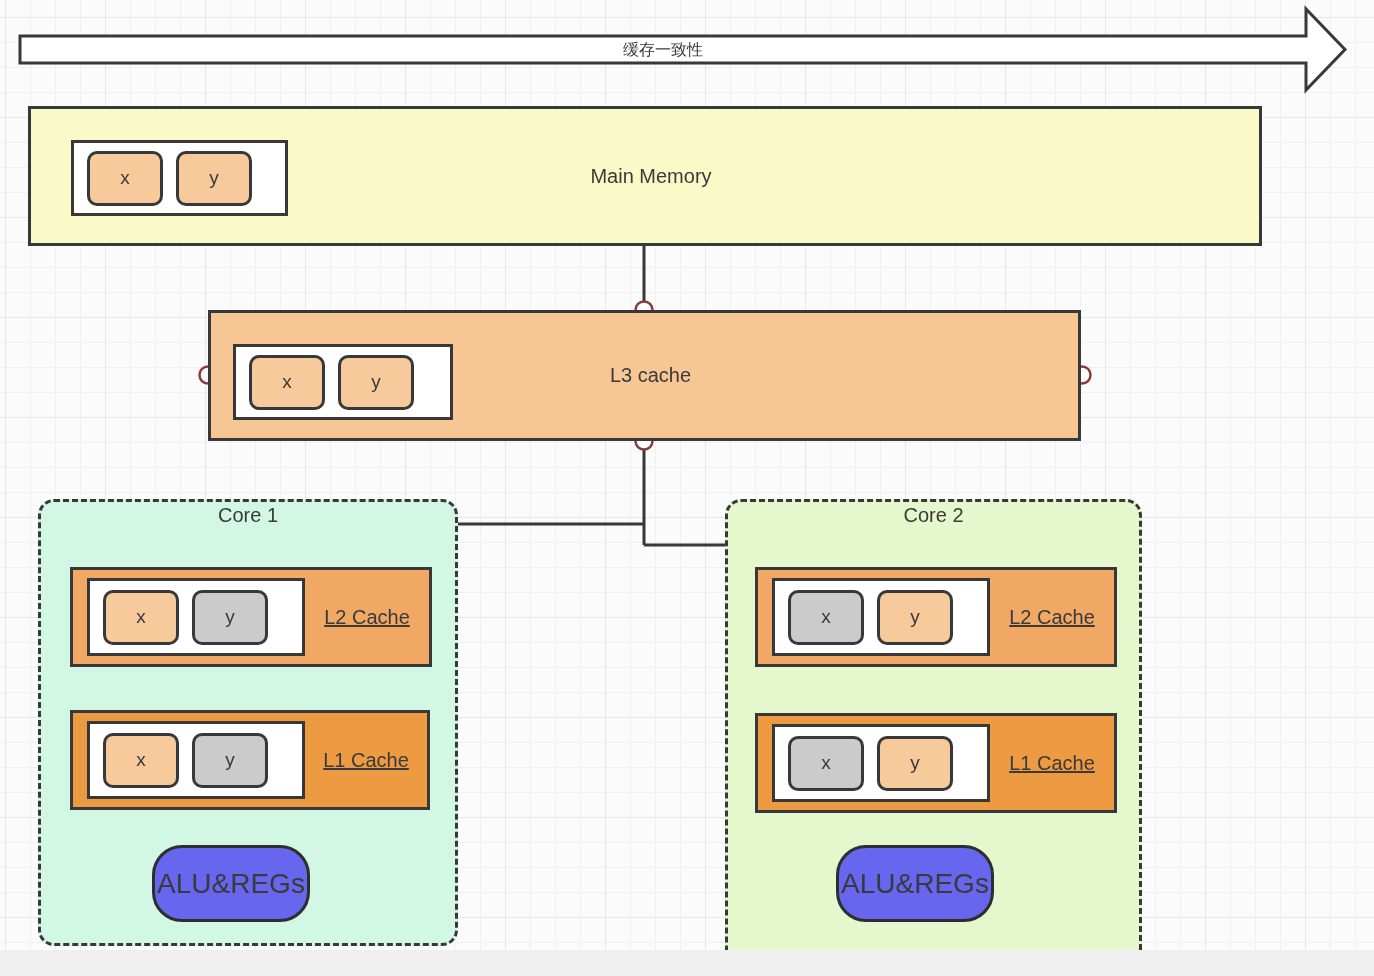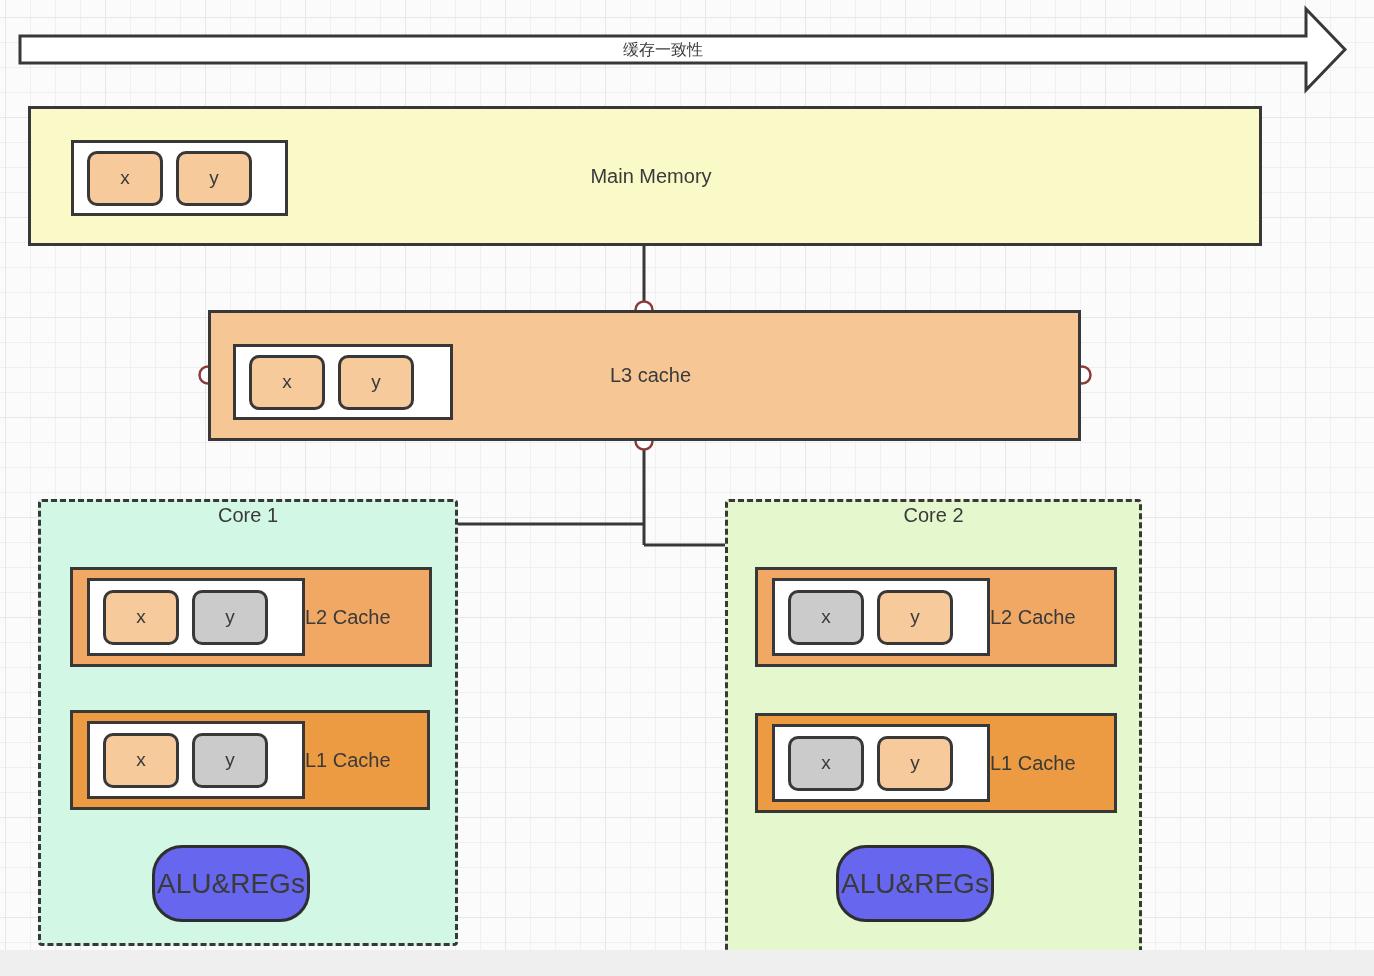--- a/index.html
+++ b/index.html
@@ -41,36 +41,36 @@
   }
   .cell{
     width:76px;height:55px;border:3px solid var(--stroke-dark,#383838);border-radius:10px;
     display:flex;align-items:center;justify-content:center;
     font-size:19px;color:var(--text-color,#3A3A3A);flex:0 0 auto;
   }
   .cell-orange{background:var(--cell-orange,#F7CA9C);}
   .cell-gray{background:var(--cell-gray,#CBCBCB);}
 
   .core{
-    position:absolute;border:3px dashed var(--stroke-dark,#383838);border-radius:4px;
+    position:absolute;border:3px dashed var(--stroke-dark,#383838);border-radius:16px;
   }
   .core-1{background:var(--core1-fill,#D2F7E5);}
   .core-2{background:var(--core2-fill,#E4F7CD);}
   .core-title{
     position:absolute;top:2px;left:0;width:100%;text-align:center;
     font-size:20px;color:var(--text-color,#3A3A3A);
   }
 
   .cache-box{
     position:absolute;border:3px solid var(--stroke-dark,#383838);
     display:flex;align-items:center;padding-left:14px;
   }
   .cache-box .reg-strip{position:static;height:78px;width:218px;}
   .cache-label{
-    flex:1;text-align:left;font-size:20px;color:var(--text-color,#3A3A3A);white-space:nowrap;
+    flex:1;text-align:center;font-size:20px;color:var(--text-color,#3A3A3A);white-space:nowrap;text-decoration:underline;
   }
   .l2-fill{background:var(--l2-fill,#F0A864);}
   .l1-fill{background:var(--l1-fill,#EC9B42);}
 
   .alu{
     position:absolute;background:var(--alu-fill,#6666EE);
     border:3px solid #2E2E2E;border-radius:30px;
     display:flex;align-items:center;justify-content:center;
     font-size:28px;color:var(--text-color,#3A3A3A);
   }

